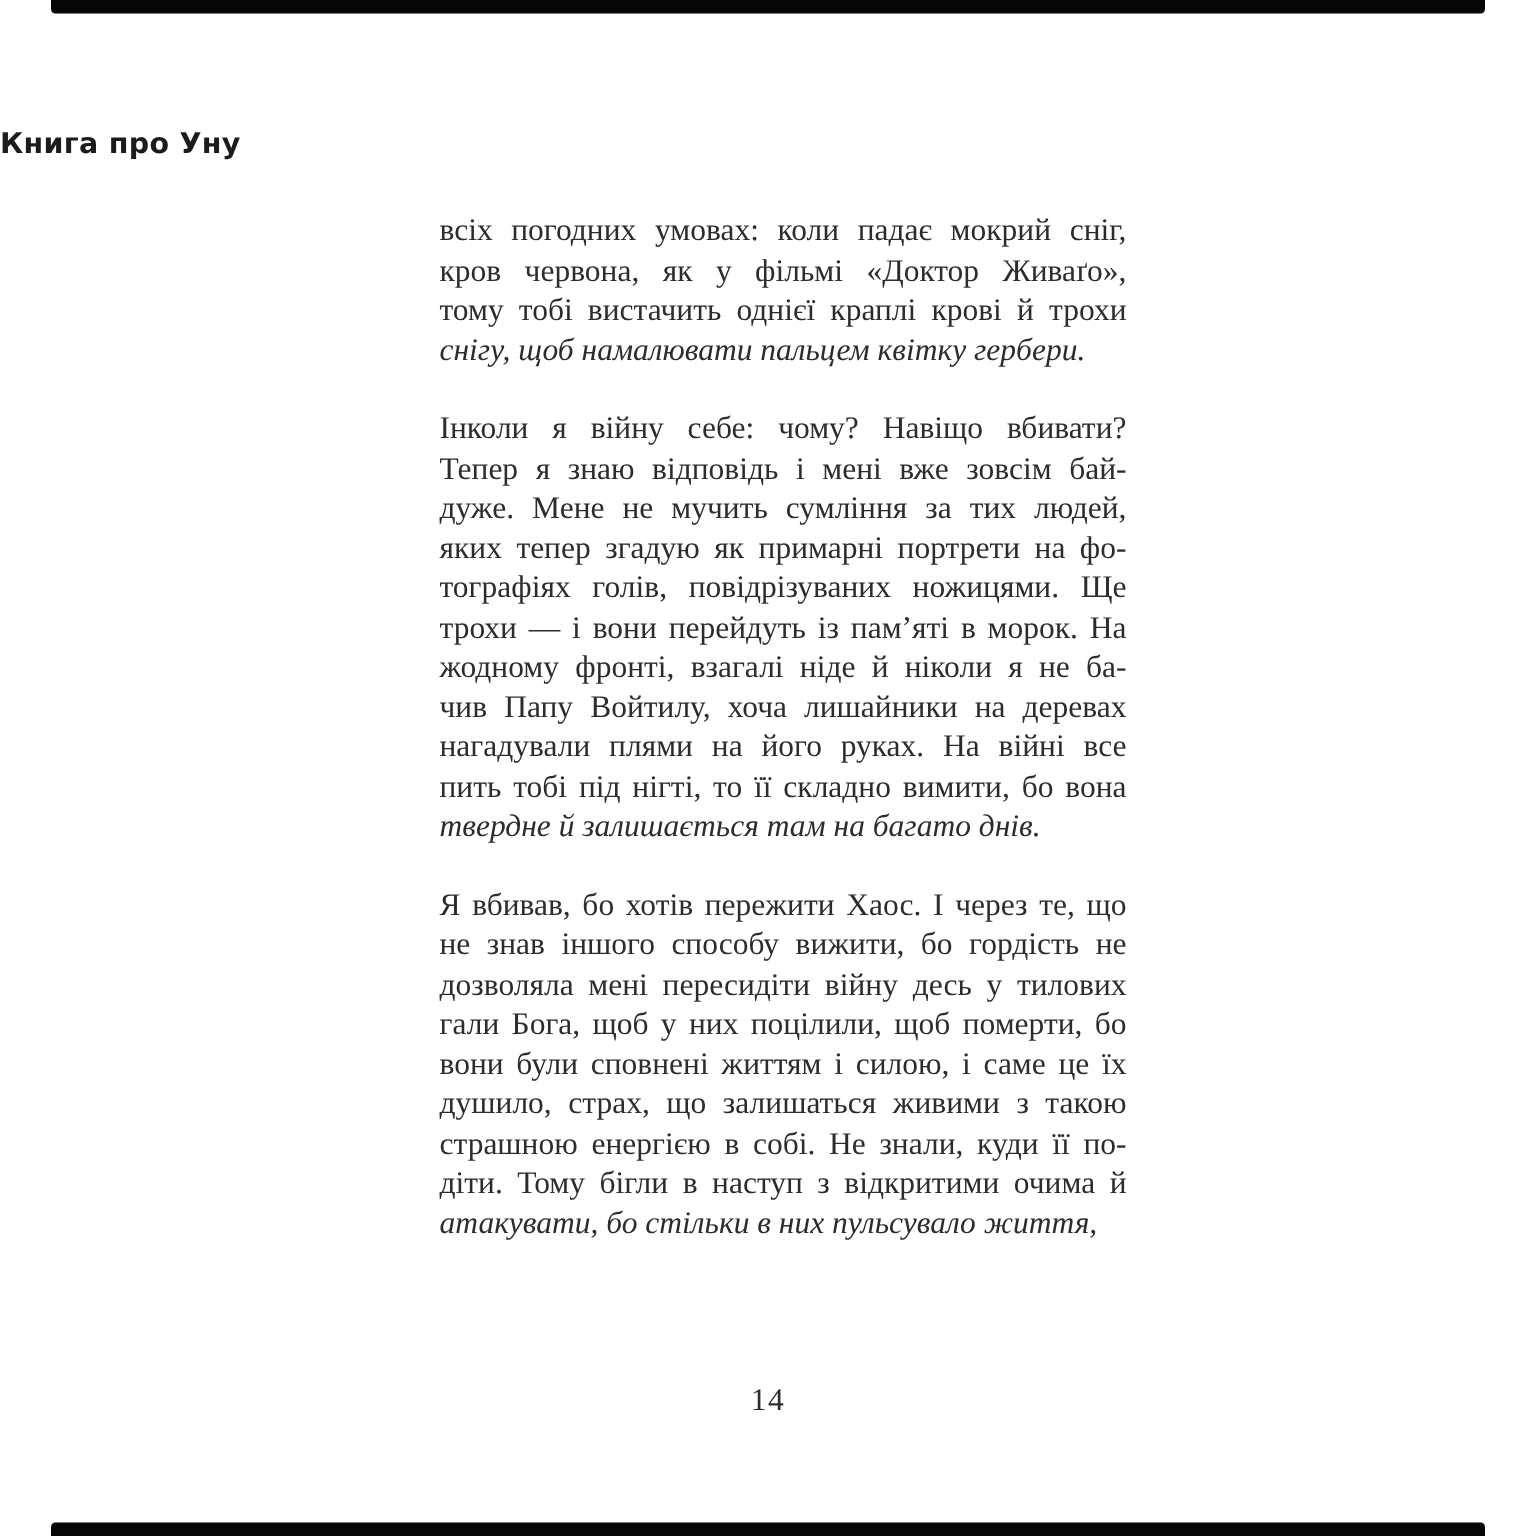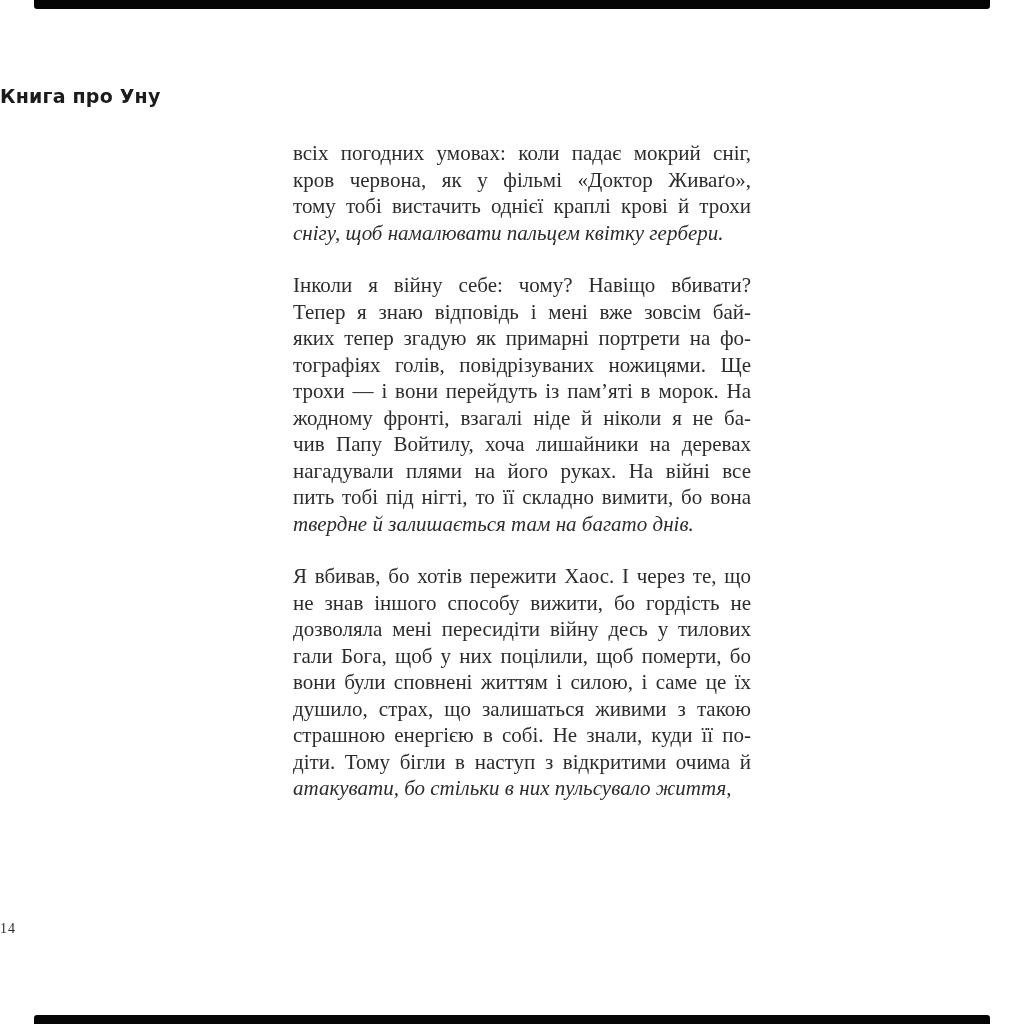--- a/index.html
+++ b/index.html
@@ -60,21 +60,22 @@
   }
   .line.last {
     text-align-last: left;
     font-style: italic;
   }
   .page-number {
     position: absolute;
     top: 921px;
     left: 0;
     width: 100%;
-    font-size: 14px;
+    text-align: center;
+    font-size: 21px;
     color: #2e2e2e;
     letter-spacing: 1px;
   }
 </style>
 </head>
 <body style="background: rgb(255, 255, 255);">
 
 <div class="scan-bar top" style="background: rgb(6, 6, 6);"></div>
 
 <div class="running-head">Книга про Уну</div>
@@ -82,20 +83,21 @@
 <div class="text-block" style="color: rgb(44, 44, 44);">
     <div class="para">
       <div class="line">всіх погодних умовах: коли падає мокрий сніг,</div>
       <div class="line">кров червона, як у фільмі «Доктор Живаґо»,</div>
       <div class="line">тому тобі вистачить однієї краплі крові й трохи</div>
       <div class="line last">снігу, щоб намалювати пальцем квітку гербери.</div>
     </div>
     <div class="para">
       <div class="line">Інколи я війну себе: чому? Навіщо вбивати?</div>
       <div class="line">Тепер я знаю відповідь і мені вже зовсім бай-</div>
+      <div class="line">дуже. Мене не мучить сумління за тих людей,</div>
       <div class="line">яких тепер згадую як примарні портрети на фо-</div>
       <div class="line">тографіях голів, повідрізуваних ножицями. Ще</div>
       <div class="line">трохи — і вони перейдуть із пам’яті в морок. На</div>
       <div class="line">жодному фронті, взагалі ніде й ніколи я не ба-</div>
       <div class="line">чив Папу Войтилу, хоча лишайники на деревах</div>
       <div class="line">нагадували плями на його руках. На війні все</div>
       <div class="line">пить тобі під нігті, то її складно вимити, бо вона</div>
       <div class="line last">твердне й залишається там на багато днів.</div>
     </div>
     <div class="para">

